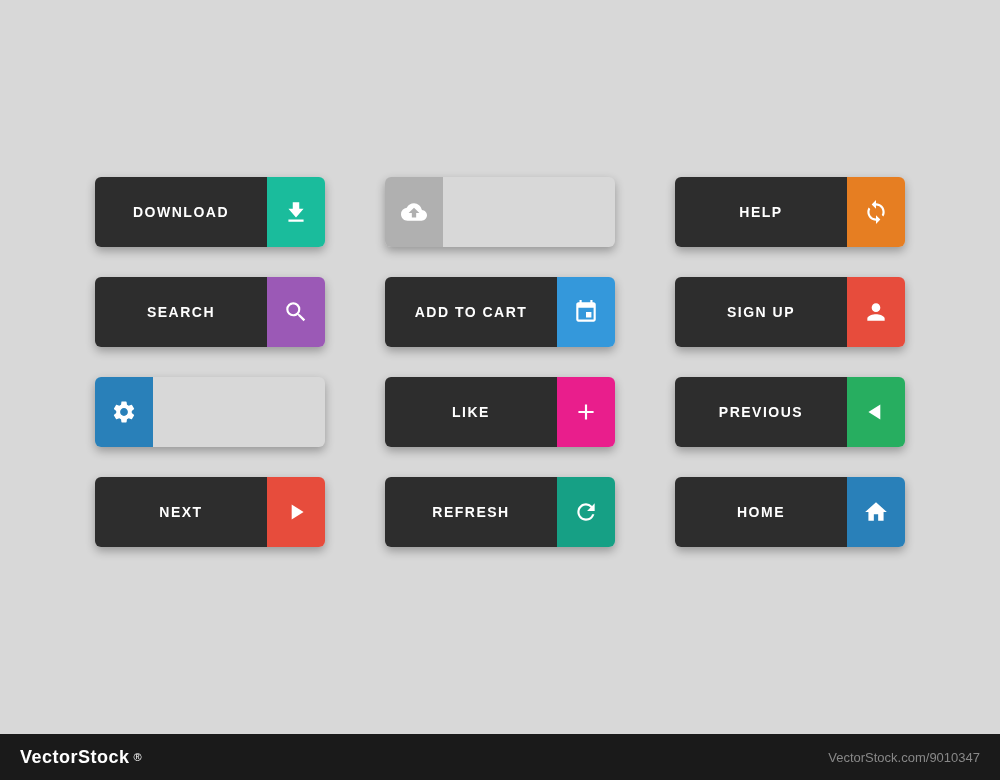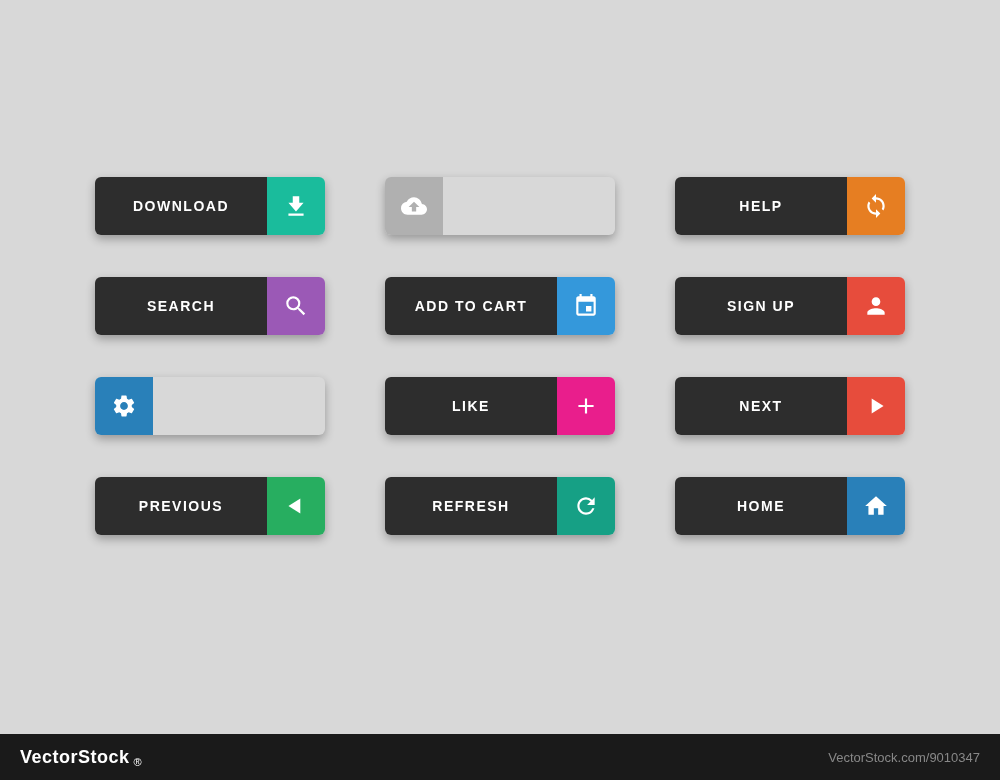--- a/index.html
+++ b/index.html
@@ -24,21 +24,21 @@
       display: grid;
       grid-template-columns: repeat(3, 230px);
       grid-template-rows: repeat(4, 80px);
       gap: 20px 60px;
     }
 
     .btn-widget {
       display: flex;
       border-radius: 6px;
       overflow: hidden;
-      height: 58px;
+      height: 70px;
       box-shadow: 0 4px 10px rgba(0,0,0,0.3);
       cursor: pointer;
     }
 
     .btn-label-part {
       background-color: #2d2d2d;
       display: flex;
       align-items: center;
       justify-content: center;
       flex: 1;
@@ -83,21 +83,21 @@
       height: 46px;
       background-color: #1a1a1a;
       display: flex;
       align-items: center;
       justify-content: space-between;
       padding: 0 20px;
     }
 
     .footer-left {
       display: flex;
-      align-items: flex-end;
+      align-items: center;
       gap: 4px;
     }
 
     .footer-logo {
       color: #ffffff;
       font-size: 18px;
       font-weight: 700;
       letter-spacing: 0.5px;
     }
 
@@ -202,36 +202,36 @@
       </div>
       <div class="btn-icon-part color-magenta">
         <svg class="icon-svg" viewBox="0 0 24 24">
           <path d="M19 13h-6v6h-2v-6H5v-2h6V5h2v6h6v2z"></path>
         </svg>
       </div>
     </div>
 
     <div class="btn-widget">
       <div class="btn-label-part">
+        <span>PREVIOUS</span>
+      </div>
+      <div class="btn-icon-part color-green">
+        <svg class="icon-svg" viewBox="0 0 24 24">
+          <path d="M16 5v14L5 12z"></path>
+        </svg>
+      </div>
+    </div>
+
+    <div class="btn-widget">
+      <div class="btn-label-part">
         <span>NEXT</span>
       </div>
       <div class="btn-icon-part color-orange2">
         <svg class="icon-svg" viewBox="0 0 24 24">
           <path d="M8 5v14l11-7z"></path>
-        </svg>
-      </div>
-    </div>
-
-    <div class="btn-widget">
-      <div class="btn-label-part">
-        <span>PREVIOUS</span>
-      </div>
-      <div class="btn-icon-part color-green">
-        <svg class="icon-svg" viewBox="0 0 24 24">
-          <path d="M16 5v14L5 12z"></path>
         </svg>
       </div>
     </div>
 
     <div class="btn-widget">
       <div class="btn-label-part">
         <span>REFRESH</span>
       </div>
       <div class="btn-icon-part color-cyan">
         <svg class="icon-svg" viewBox="0 0 24 24">

